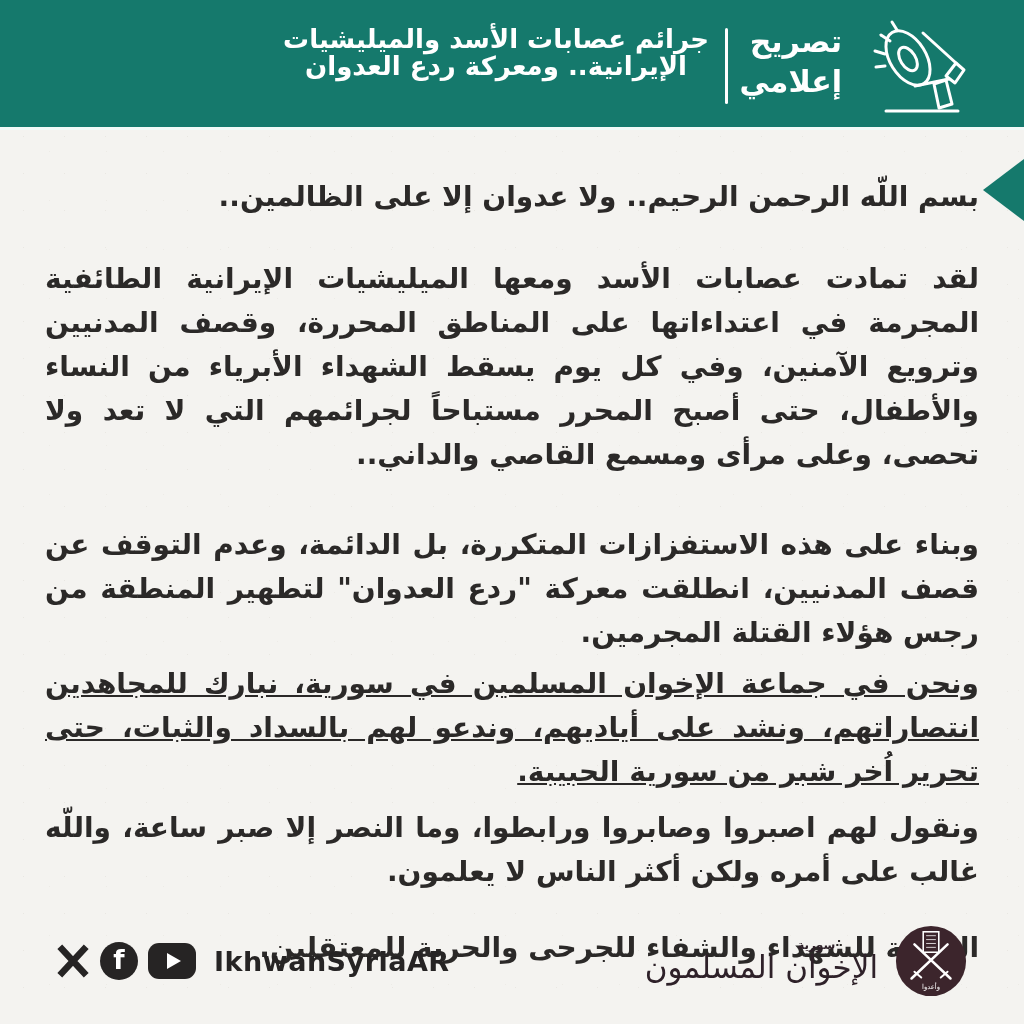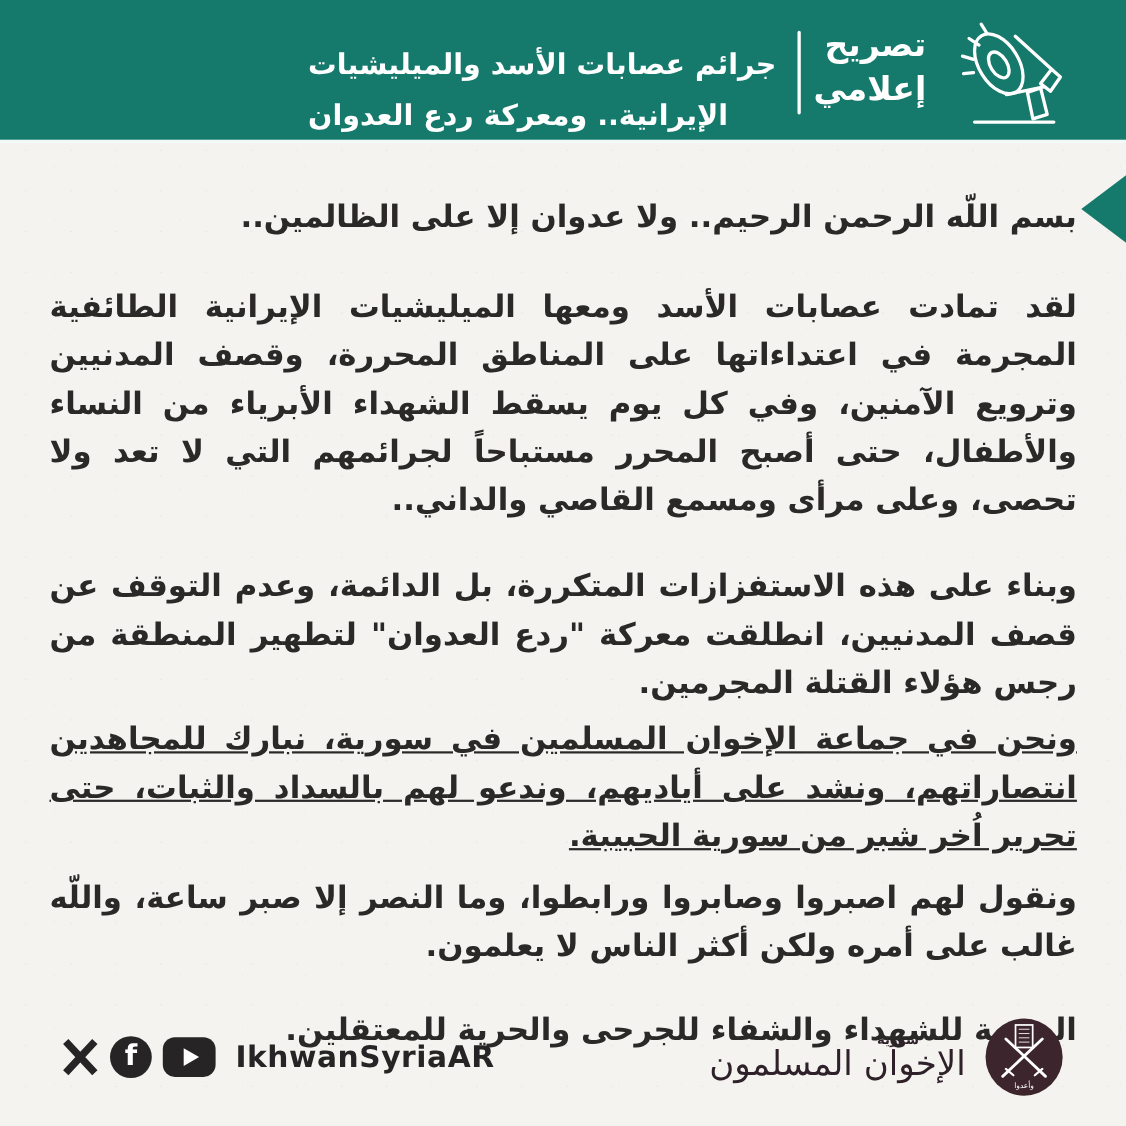--- a/index.html
+++ b/index.html
@@ -24,22 +24,22 @@
   }
   .type-text {
     position:absolute; right:182px; top:22px; text-align:right;
     font-weight:bold; font-size:30px; line-height:40px;
   }
   .hdr-divider {
     position:absolute; right:296px; top:28px; width:3px; height:76px;
     background:#fff; border-radius:2px;
   }
   .hdr-title {
-    position:absolute; right:312px; top:36px; width:432px;
-    text-align:left; font-weight:bold; font-size:26px; line-height:47px;
+    position:absolute; right:312px; top:26px; width:432px;
+    text-align:center; font-weight:bold; font-size:26px; line-height:27px;
   }
   .office {
     position:absolute; left:16px; top:16px; width:224px; text-align:center;
   }
   .office-title { font-weight:bold; font-size:24px; margin-bottom:8px; }
   .office-date  { font-weight:bold; font-size:16px; line-height:24px; }
   .megaphone { position:absolute; right:58px; top:10px; }
 
   
   .triangle {
@@ -52,21 +52,21 @@
   .content { position:absolute; top:130px; right:0; left:0; padding:0 45px; }
   .bismillah {
     margin-top:45px; text-align:right;
     font-weight:bold; font-size:28px; line-height:44px;
   }
   .para {
     font-weight:bold; font-size:28px; line-height:44px;
     text-align:justify; text-align-last:right;
   }
   .p1 { margin-top:38px; }
-  .p2 { margin-top:34px; }
+  .p2 { margin-top:46px; }
   .p3 { margin-top:7px;text-decoration:underline; }
   .p4 { margin-top:12px; }
   .closing {
     margin-top:32px; text-align:right;
     font-weight:bold; font-size:28px; line-height:44px;
   }
 
   
   .footer {
     position:absolute; left:0; right:0; bottom:26px; padding:0 56px;

